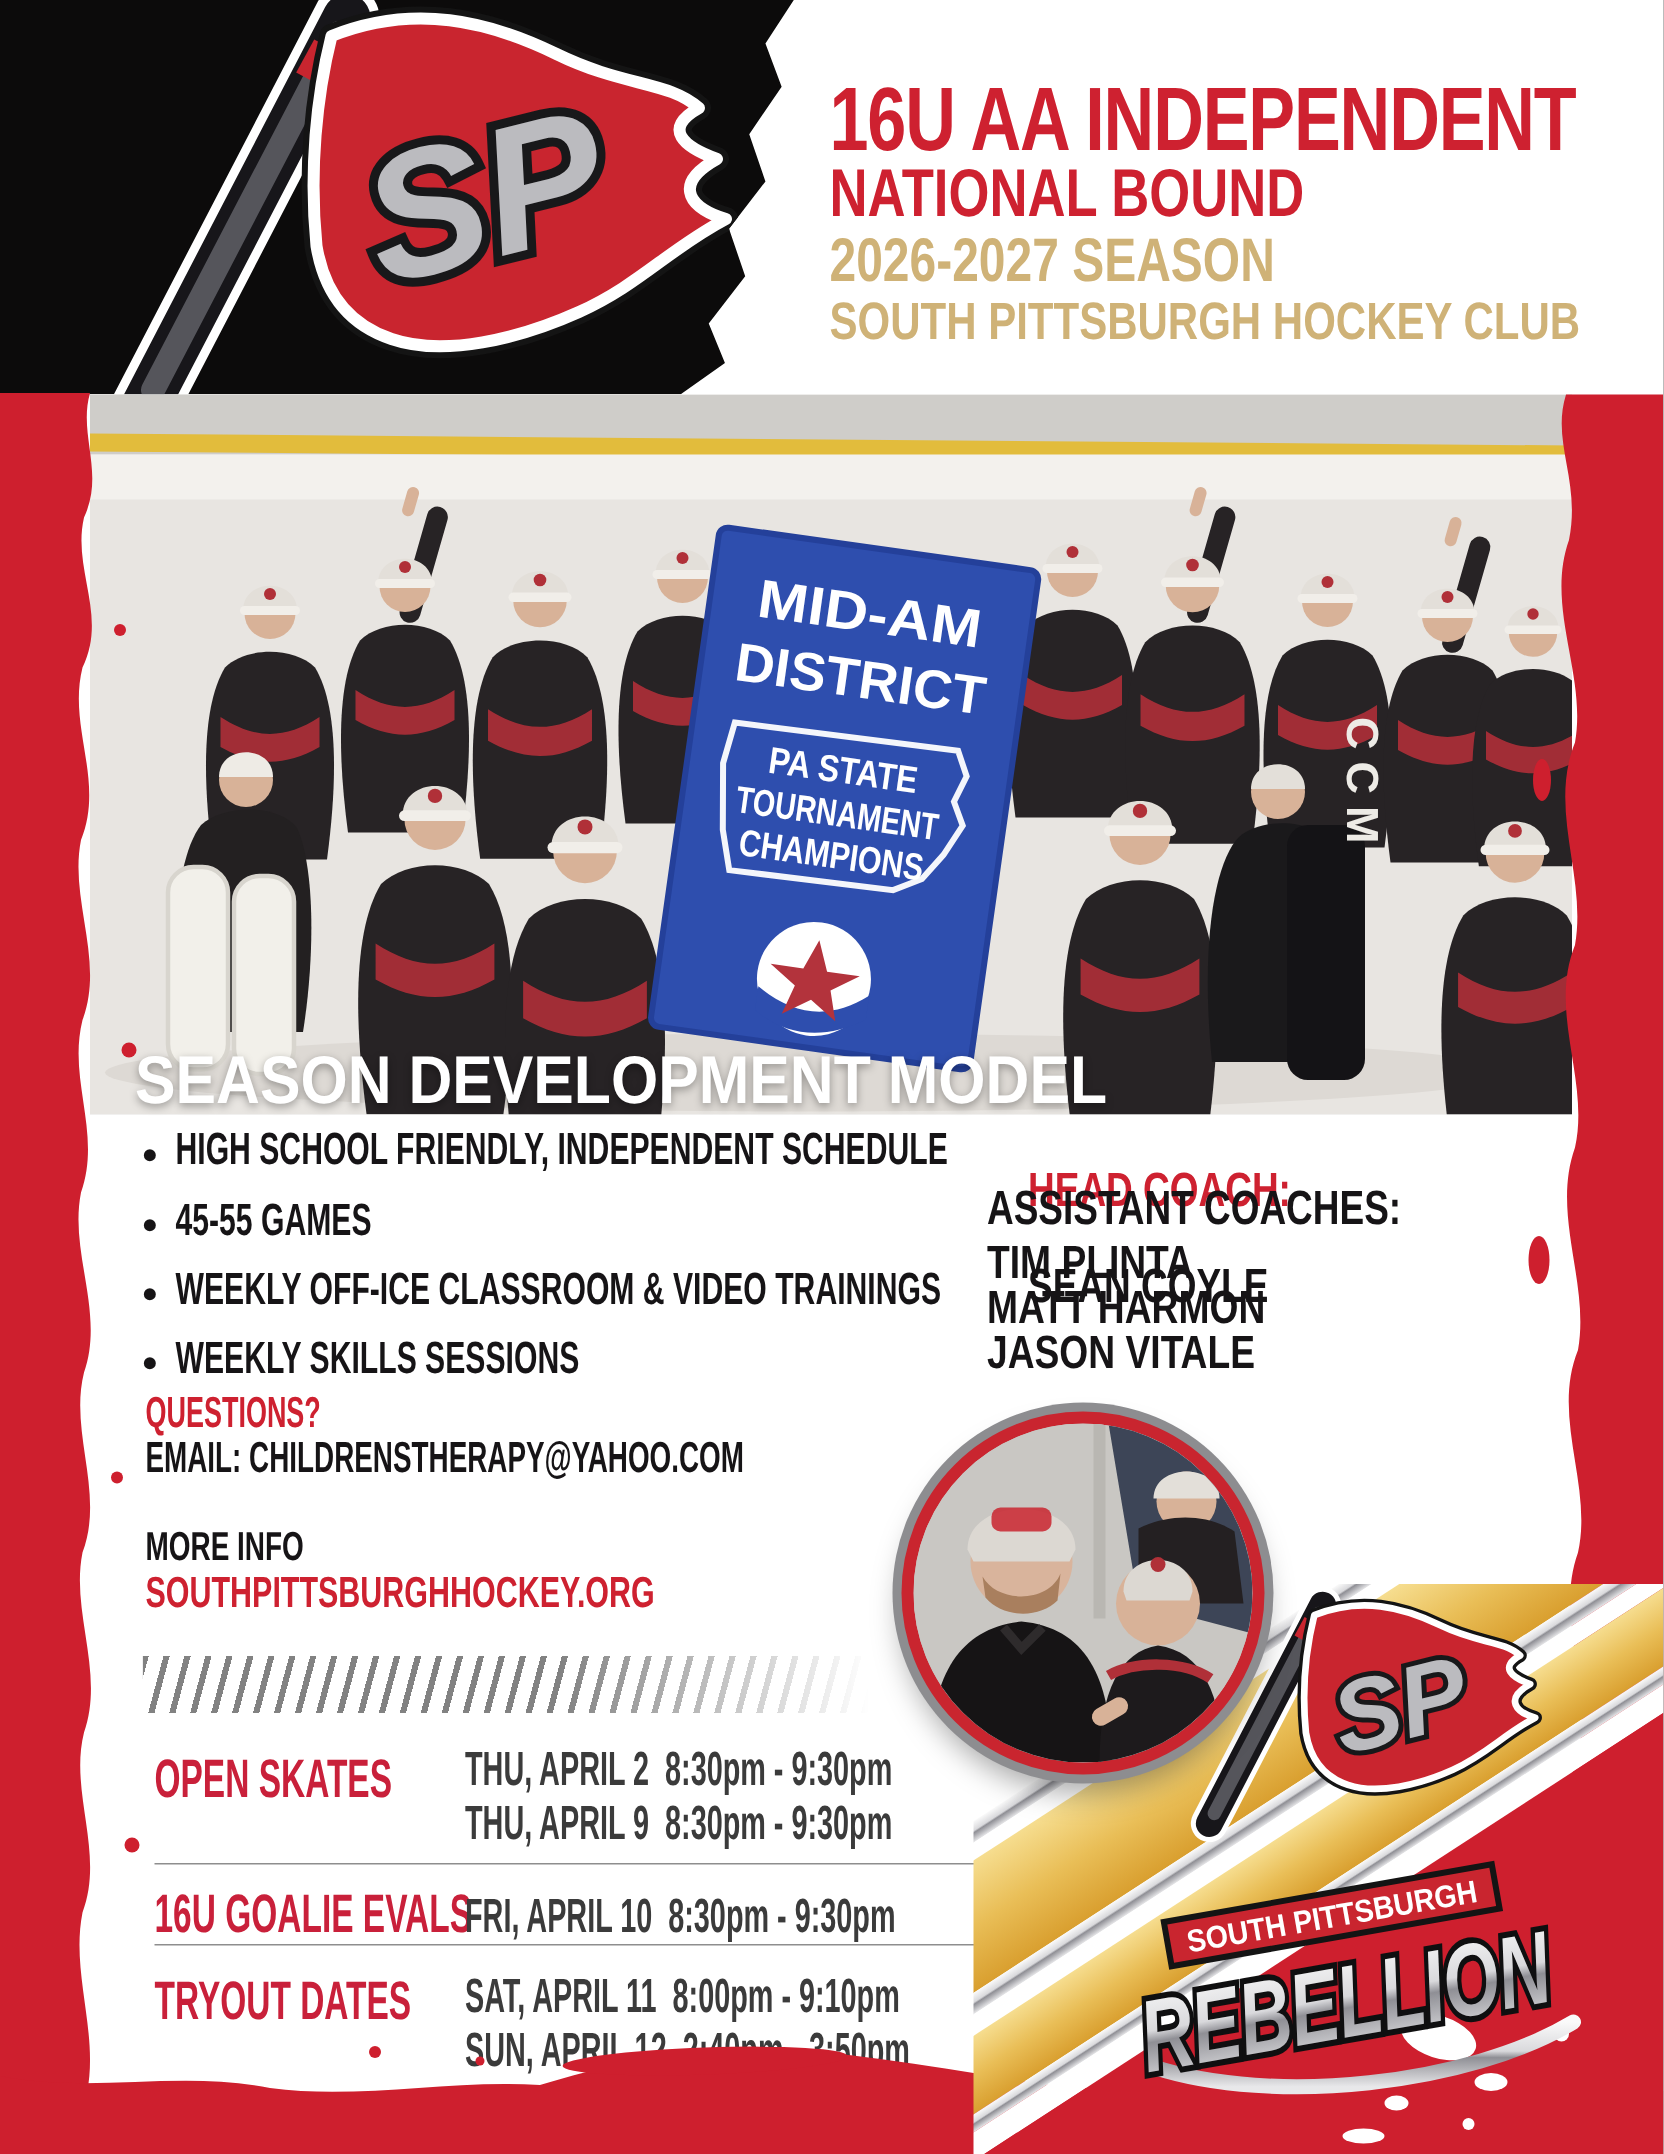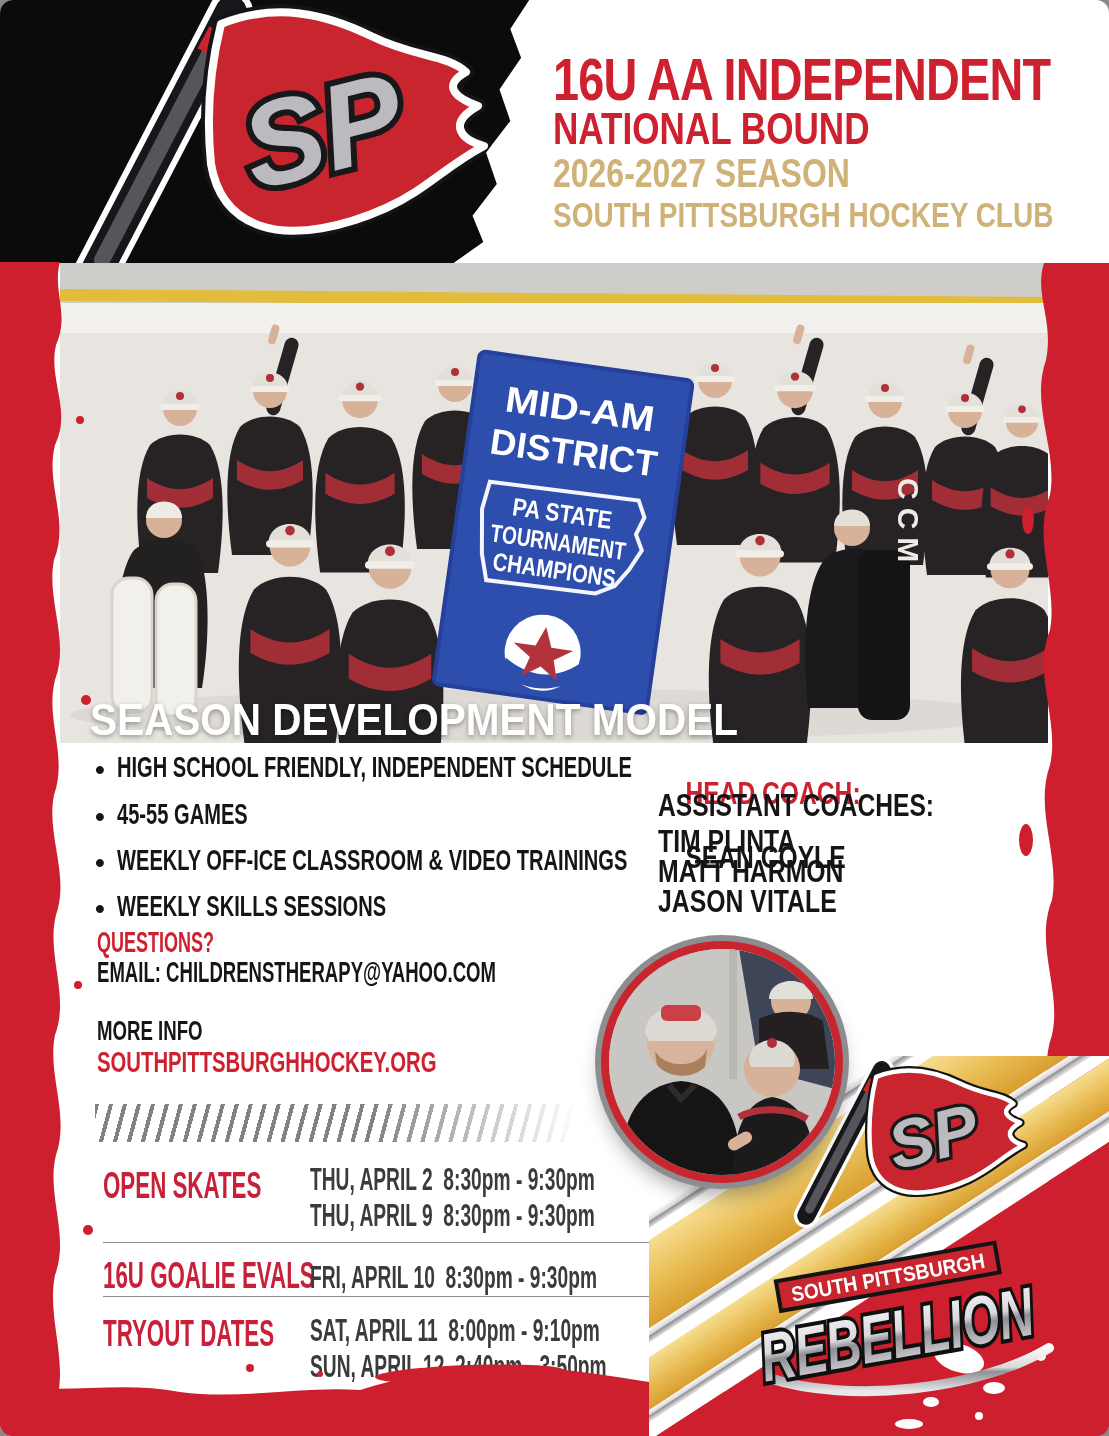--- a/index.html
+++ b/index.html
@@ -1,17 +1,17 @@
 <!DOCTYPE html>
 <html><head>
 <meta charset="utf-8">
 <style>
   html,body{margin:0;padding:0;background:#888;}
   .page{position:relative;width:1109px;height:1436px;background:#ffffff;overflow:hidden;
-        font-family:"Liberation Sans",sans-serif;font-weight:700;margin:0 auto;border-radius:13px;}
+        font-family:"Liberation Sans",sans-serif;font-weight:700;margin:0 auto;}
   .abs{position:absolute;}
   .cond{display:inline-block;white-space:pre;line-height:1;transform-origin:0 0;}
 
   
   .black-panel{left:0;top:0;width:540px;height:263px;background:#0c0b0b;
     clip-path:polygon(0 0,98% 0,94.5% 11%,96.5% 22%,92.5% 34%,94.5% 46%,90% 58%,92% 70%,87.5% 82%,89.5% 92%,84% 100%,0 100%);}
   .t-red{color:#CE2130;}
   .t-gold{color:#CFB277;}
   .title1{left:553px;top:50px;font-size:60px;transform:scaleX(.78);letter-spacing:-1px;}
   .title2{left:553px;top:106px;font-size:45px;transform:scaleX(.78);}

